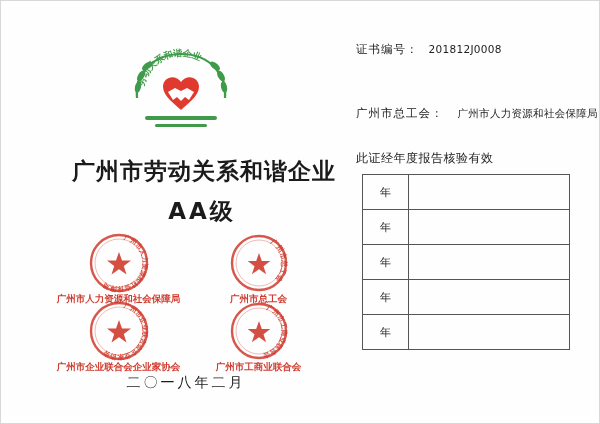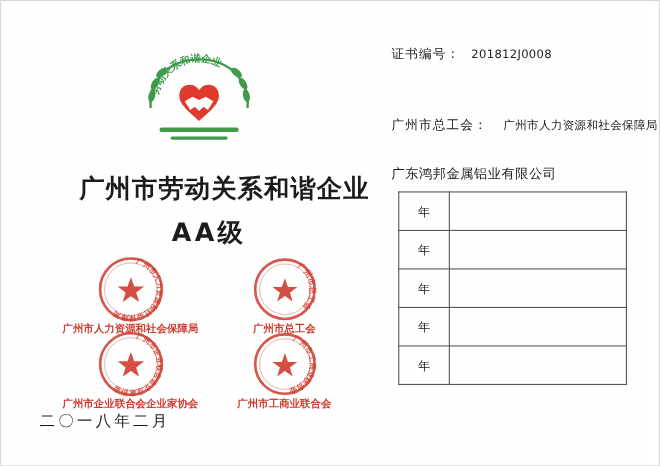--- a/index.html
+++ b/index.html
@@ -64,21 +64,21 @@
     text-align: right;
     font-family: "DejaVu Sans", "Liberation Sans", sans-serif;
     font-size: 23px;
     font-weight: bold;
     color: #1b1b1b;
     letter-spacing: 1px;
     white-space: nowrap;
   }
   .cert-grade {
     position: absolute;
-    left: 4px;
+    left: 16px;
     top: 168px;
     width: 300px;
     text-align: center;
     font-family: "DejaVu Sans", "Liberation Sans", sans-serif;
     font-size: 23px;
     font-weight: bold;
     color: #1b1b1b;
     letter-spacing: 3px;
   }
 
@@ -112,21 +112,21 @@
     font-weight: bold;
     color: #cf3b2e;
     white-space: nowrap;
     margin-top: -1px;
   }
   .seal-date {
     position: absolute;
     left: 0;
     top: 346px;
     width: 300px;
-    text-align: left;
+    text-align: center;
     font-family: "DejaVu Sans", "Liberation Sans", sans-serif;
     font-size: 14px;
     color: #1b1b1b;
     letter-spacing: 3px;
   }
 
   
   .right {
     position: absolute;
     left: 348px;
@@ -304,21 +304,21 @@
 
     <div class="right">
       <div class="field-row cert-no">
         <span class="field-label">证书编号：</span><span class="field-value">201812J0008</span>
       </div>
 
       <div class="field-row holder">
         <span class="field-label">广州市总工会：</span><span class="field-value">广州市人力资源和社会保障局</span>
       </div>
 
-      <div class="annual-note">广东鸿邦金属铝业有限公司</div>
+      <div class="annual-note">此证经年度报告核验有效</div>
 
       <table class="year-table">
         <tbody>
           <tr>
             <td class="year-cell">年</td>
             <td class="blank-cell"></td>
           </tr>
           <tr>
             <td class="year-cell">年</td>
             <td class="blank-cell"></td>

